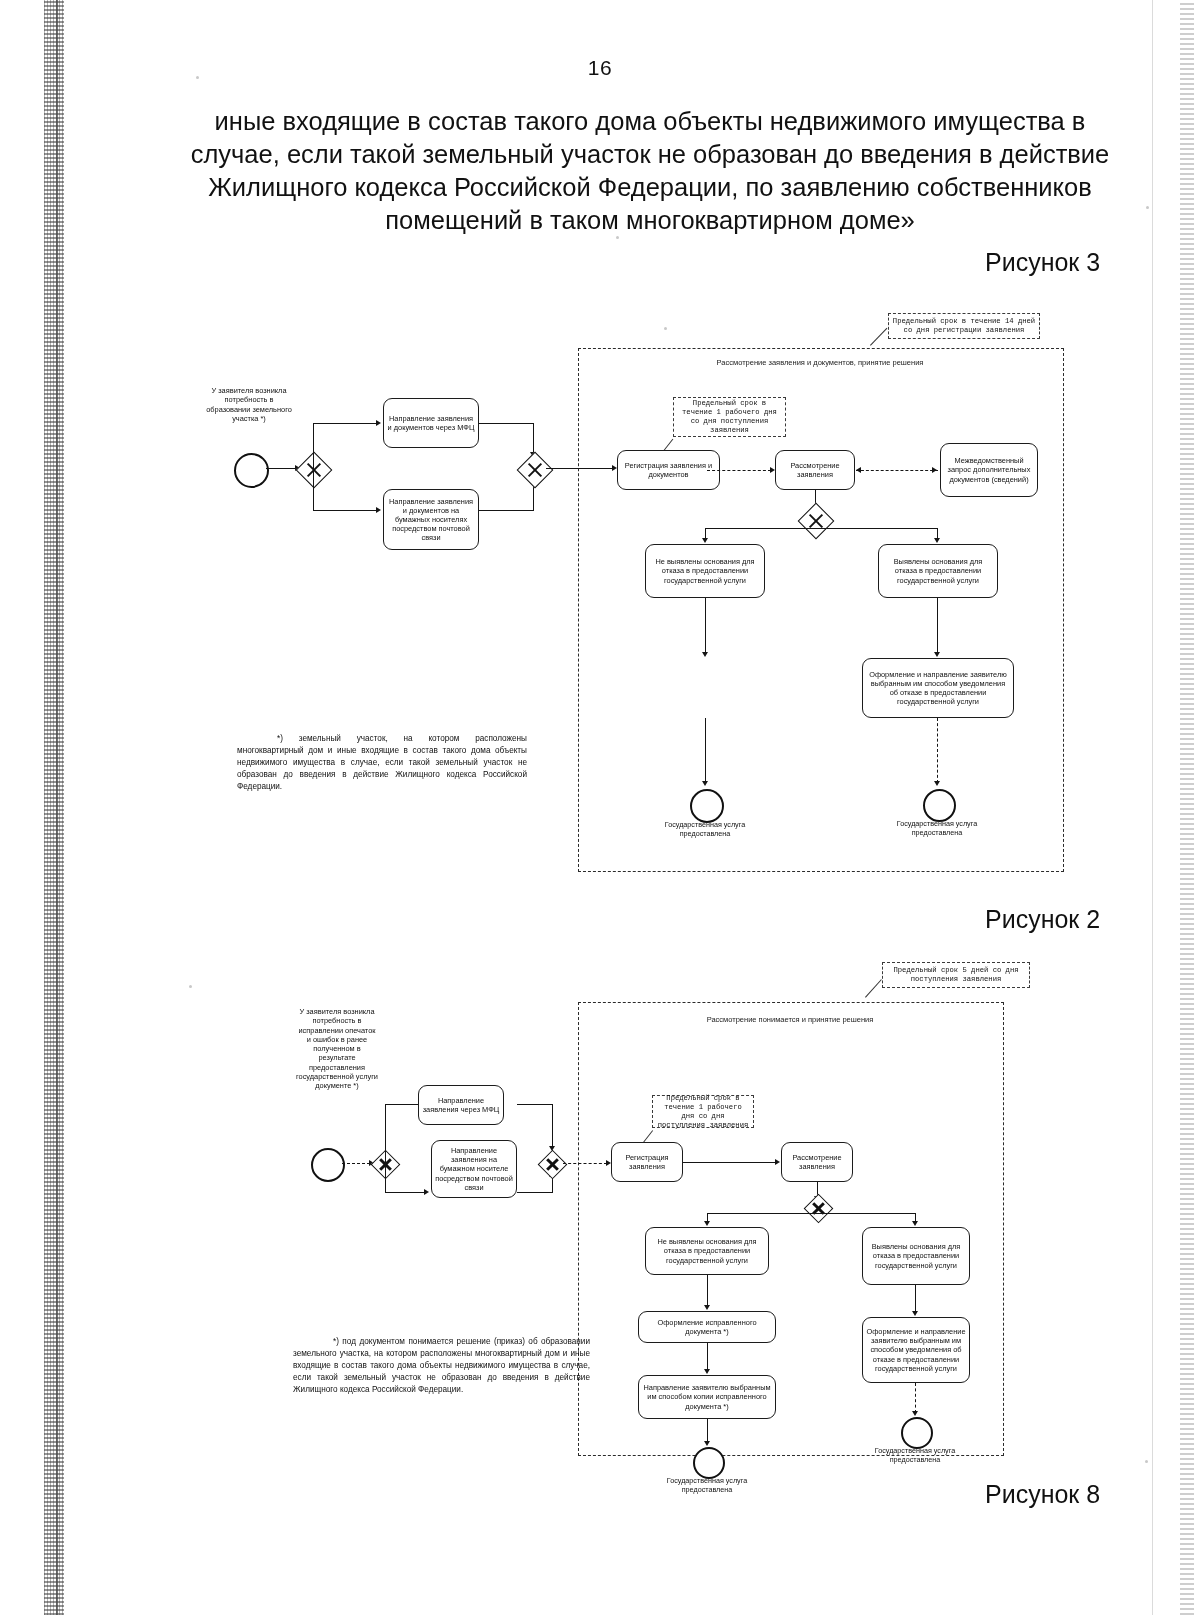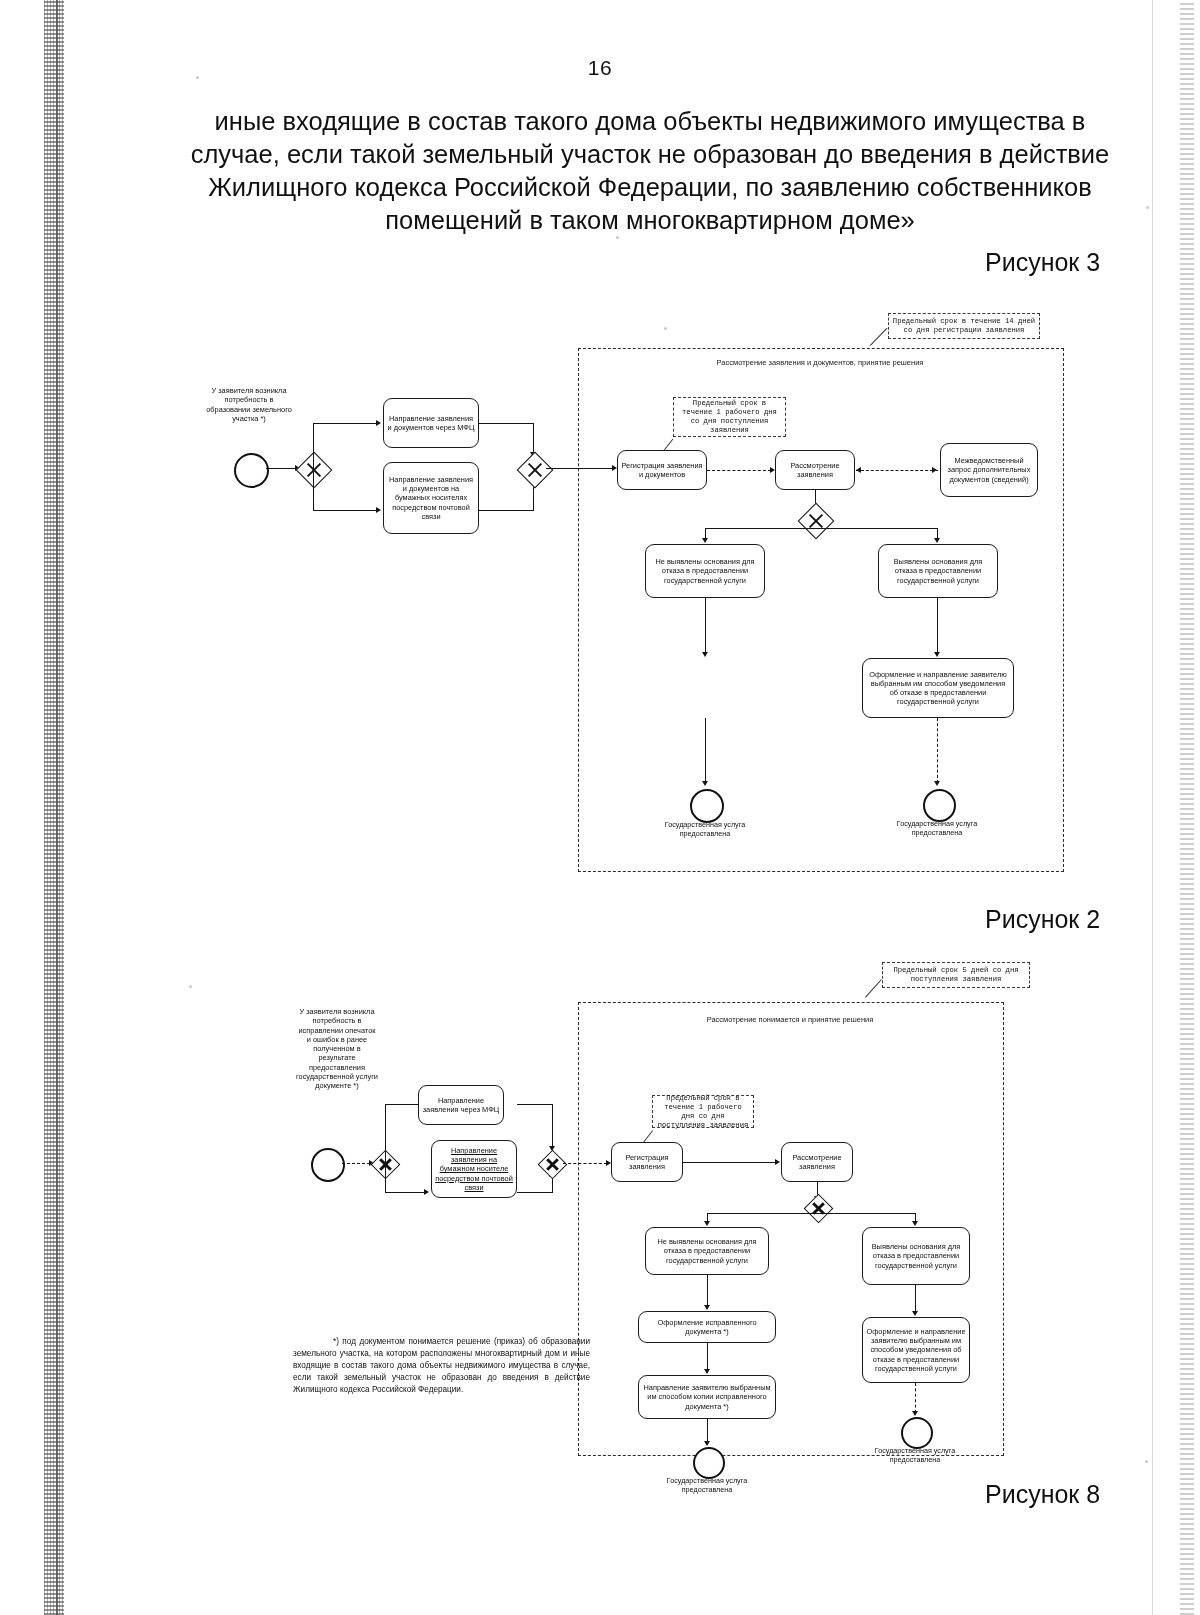--- a/index.html
+++ b/index.html
@@ -103,38 +103,38 @@
   <div class="gw" style="left:301px;top:457px;"></div>
 
   <div class="ln lnv" style="left:313px;top:423px;height:46px;"></div>
   <div class="ln lnh" style="left:313px;top:423px;width:63px;"></div>
   <div class="arr arr-r" style="left:376px;top:419.5px;"></div>
   <div class="ln lnv" style="left:313px;top:468px;height:43px;"></div>
   <div class="ln lnh" style="left:313px;top:510px;width:63px;"></div>
   <div class="arr arr-r" style="left:376px;top:506.5px;"></div>
 
   <div class="node" style="left:383px;top:398px;width:96px;height:50px;">Направление заявления и документов через МФЦ</div>
-  <div class="node" style="left:383px;top:462px;width:96px;height:72px;">Направление заявления и документов на бумажных носителях посредством почтовой связи</div>
+  <div class="node" style="left:383px;top:489px;width:96px;height:61px;">Направление заявления и документов на бумажных носителях посредством почтовой связи</div>
 
   <div class="ln lnh" style="left:479px;top:423px;width:55px;"></div>
   <div class="ln lnv" style="left:533px;top:423px;height:31px;"></div>
   <div class="arr arr-d" style="left:530px;top:452px;"></div>
   <div class="ln lnh" style="left:479px;top:510px;width:55px;"></div>
   <div class="ln lnv" style="left:533px;top:482px;height:29px;"></div>
   <div class="arr arr-u" style="left:530px;top:478px;"></div>
 
   <div class="gw" style="left:522px;top:457px;"></div>
 
   <div class="ln lnh" style="left:546px;top:468px;width:67px;"></div>
   <div class="arr arr-r" style="left:612px;top:464.5px;"></div>
 
   <div class="note" style="left:673px;top:397px;width:113px;height:40px;">Предельный срок в течение 1 рабочего дня со дня поступления заявления</div>
   <div class="leader" style="left:659px;top:456px;width:22px;transform:rotate(-52deg);"></div>
 
-  <div class="node" style="left:617px;top:450px;width:90px;height:40px;text-align:center;">Регистрация заявления и документов</div>
+  <div class="node" style="left:617px;top:450px;width:103px;height:40px;text-align:center;">Регистрация заявления и документов</div>
   <div class="dash-h" style="left:707px;top:470px;width:64px;"></div>
   <div class="arr arr-r" style="left:770px;top:466.5px;"></div>
 
   <div class="node" style="left:775px;top:450px;width:80px;height:40px;">Рассмотрение заявления</div>
 
   <div class="node" style="left:940px;top:443px;width:98px;height:54px;">Межведомственный запрос дополнительных документов (сведений)</div>
   <div class="dash-h" style="left:856px;top:470px;width:82px;"></div>
   <div class="arr arr-l" style="left:856px;top:466.5px;"></div>
   <div class="arr arr-r" style="left:932px;top:466.5px;"></div>
 
@@ -162,20 +162,21 @@
   <div class="ln lnv" style="left:705px;top:718px;height:65px;"></div>
   <div class="arr arr-d" style="left:702px;top:781px;"></div>
   <div class="dash-v" style="left:937px;top:718px;height:65px;"></div>
   <div class="arr arr-d" style="left:934px;top:781px;"></div>
 
   <div class="ev" style="left:690px;top:789px;width:30px;height:30px;"></div>
   <div class="ev-label" style="left:705px;top:821px;width:106px;">Государственная услуга предоставлена</div>
   <div class="ev" style="left:923px;top:789px;width:29px;height:29px;"></div>
   <div class="ev-label" style="left:937px;top:820px;width:108px;">Государственная услуга предоставлена</div>
 
+  <div class="footnote" style="left:237px;top:733px;width:290px;text-indent:40px;">*)  земельный участок, на котором расположены многоквартирный дом и иные входящие в состав такого дома объекты недвижимого имущества в случае, если такой земельный участок не образован до введения в действие Жилищного кодекса Российской Федерации.</div>
 </div>
 
 <div class="diagram" style="left:0;top:0;width:1200px;height:1615px;">
 
   <div class="pool" style="left:578px;top:1002px;width:424px;height:452px;"></div>
   <div class="pool-title" style="left:790px;top:1015px;">Рассмотрение понимается и принятие решения</div>
 
   <div class="note" style="left:882px;top:962px;width:148px;height:26px;">Предельный срок 5 дней со дня поступления заявления</div>
   <div class="leader" style="left:865px;top:997px;width:24px;transform:rotate(-48deg);"></div>
 
@@ -187,21 +188,21 @@
   <div class="gw gw-sm" style="left:375px;top:1154px;"></div>
 
   <div class="ln lnv" style="left:385px;top:1104px;height:61px;"></div>
   <div class="ln lnh" style="left:385px;top:1104px;width:40px;"></div>
   <div class="arr arr-r" style="left:424px;top:1100.5px;"></div>
   <div class="ln lnv" style="left:385px;top:1163px;height:30px;"></div>
   <div class="ln lnh" style="left:385px;top:1192px;width:40px;"></div>
   <div class="arr arr-r" style="left:424px;top:1188.5px;"></div>
 
   <div class="node" style="left:418px;top:1085px;width:86px;height:40px;">Направление заявления через МФЦ</div>
-  <div class="node" style="left:431px;top:1140px;width:86px;height:58px;text-decoration:underline;">Направление заявления на бумажном носителе посредством почтовой связи</div>
+  <div class="node" style="left:431px;top:1140px;width:86px;height:58px;">Направление заявления на бумажном носителе посредством почтовой связи</div>
 
   <div class="ln lnh" style="left:517px;top:1104px;width:36px;"></div>
   <div class="ln lnv" style="left:552px;top:1104px;height:44px;"></div>
   <div class="arr arr-d" style="left:549px;top:1146px;"></div>
   <div class="ln lnh" style="left:517px;top:1192px;width:36px;"></div>
   <div class="ln lnv" style="left:552px;top:1176px;height:17px;"></div>
   <div class="arr arr-u" style="left:549px;top:1172px;"></div>
   <div class="gw gw-sm" style="left:542px;top:1154px;"></div>
 
   <div class="dash-h" style="left:563px;top:1163px;width:44px;"></div>

